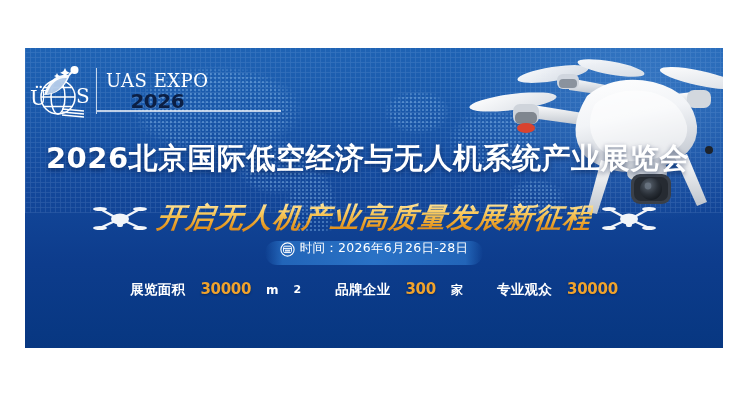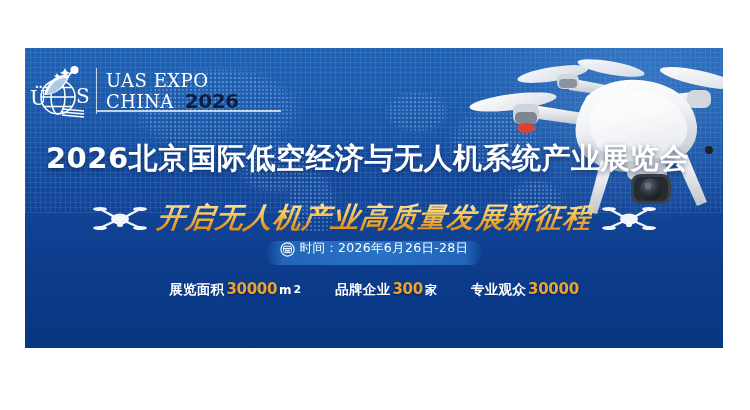--- a/index.html
+++ b/index.html
@@ -84,20 +84,21 @@
   }
   .logo-emblem { width: 66px; height: 60px; flex: none; }
   .logo-text {
     border-left: 1.5px solid rgba(255,255,255,0.75);
     margin-left: 2px;
     padding-left: 9px;
     display: flex;
     flex-direction: column;
     justify-content: center;
     height: 46px;
+    align-items: center;
   }
   .logo-line1 {
     color: #ffffff;
     font-family: "DejaVu Serif", "Liberation Serif", serif;
     font-size: 18px;
     letter-spacing: 0.5px;
     line-height: 20px;
     white-space: nowrap;
   }
   .logo-line2 {
@@ -224,21 +225,21 @@
     left: 0; right: 0;
     top: 232px;
     display: flex;
     justify-content: center;
     align-items: baseline;
     gap: 34px;
   }
   .stat {
     display: flex;
     align-items: baseline;
-    gap: 2px;
+    gap: 15px;
     white-space: nowrap;
   }
   .stat-label {
     color: #ffffff;
     font-size: 13.5px;
     font-weight: bold;
     letter-spacing: 0.3px;
   }
   .stat-num {
     color: #f0a32c;
@@ -351,21 +352,20 @@
             <path d="M34 54 L56 56"></path>
         </g>
 
         <text x="2" y="44" font-family="DejaVu Serif, Liberation Serif, serif" font-size="20" fill="#ffffff">Ü</text>
         <text x="48" y="42" font-family="DejaVu Serif, Liberation Serif, serif" font-size="20" fill="#ffffff">S</text>
       </svg>
     </div>
     <div class="logo-text">
       <div class="logo-line1">UAS EXPO</div>
       <div class="logo-line2">
-        <span class="logo-china">CHINA</span>
         <span class="logo-year">2026</span>
       </div>
     </div>
   </div>
   <div class="logo-rule"></div>
 
   <div class="title-cn">2026北京国际低空经济与无人机系统产业展览会</div>
 
   <div class="slogan-row">
     <span class="drone-mark">

